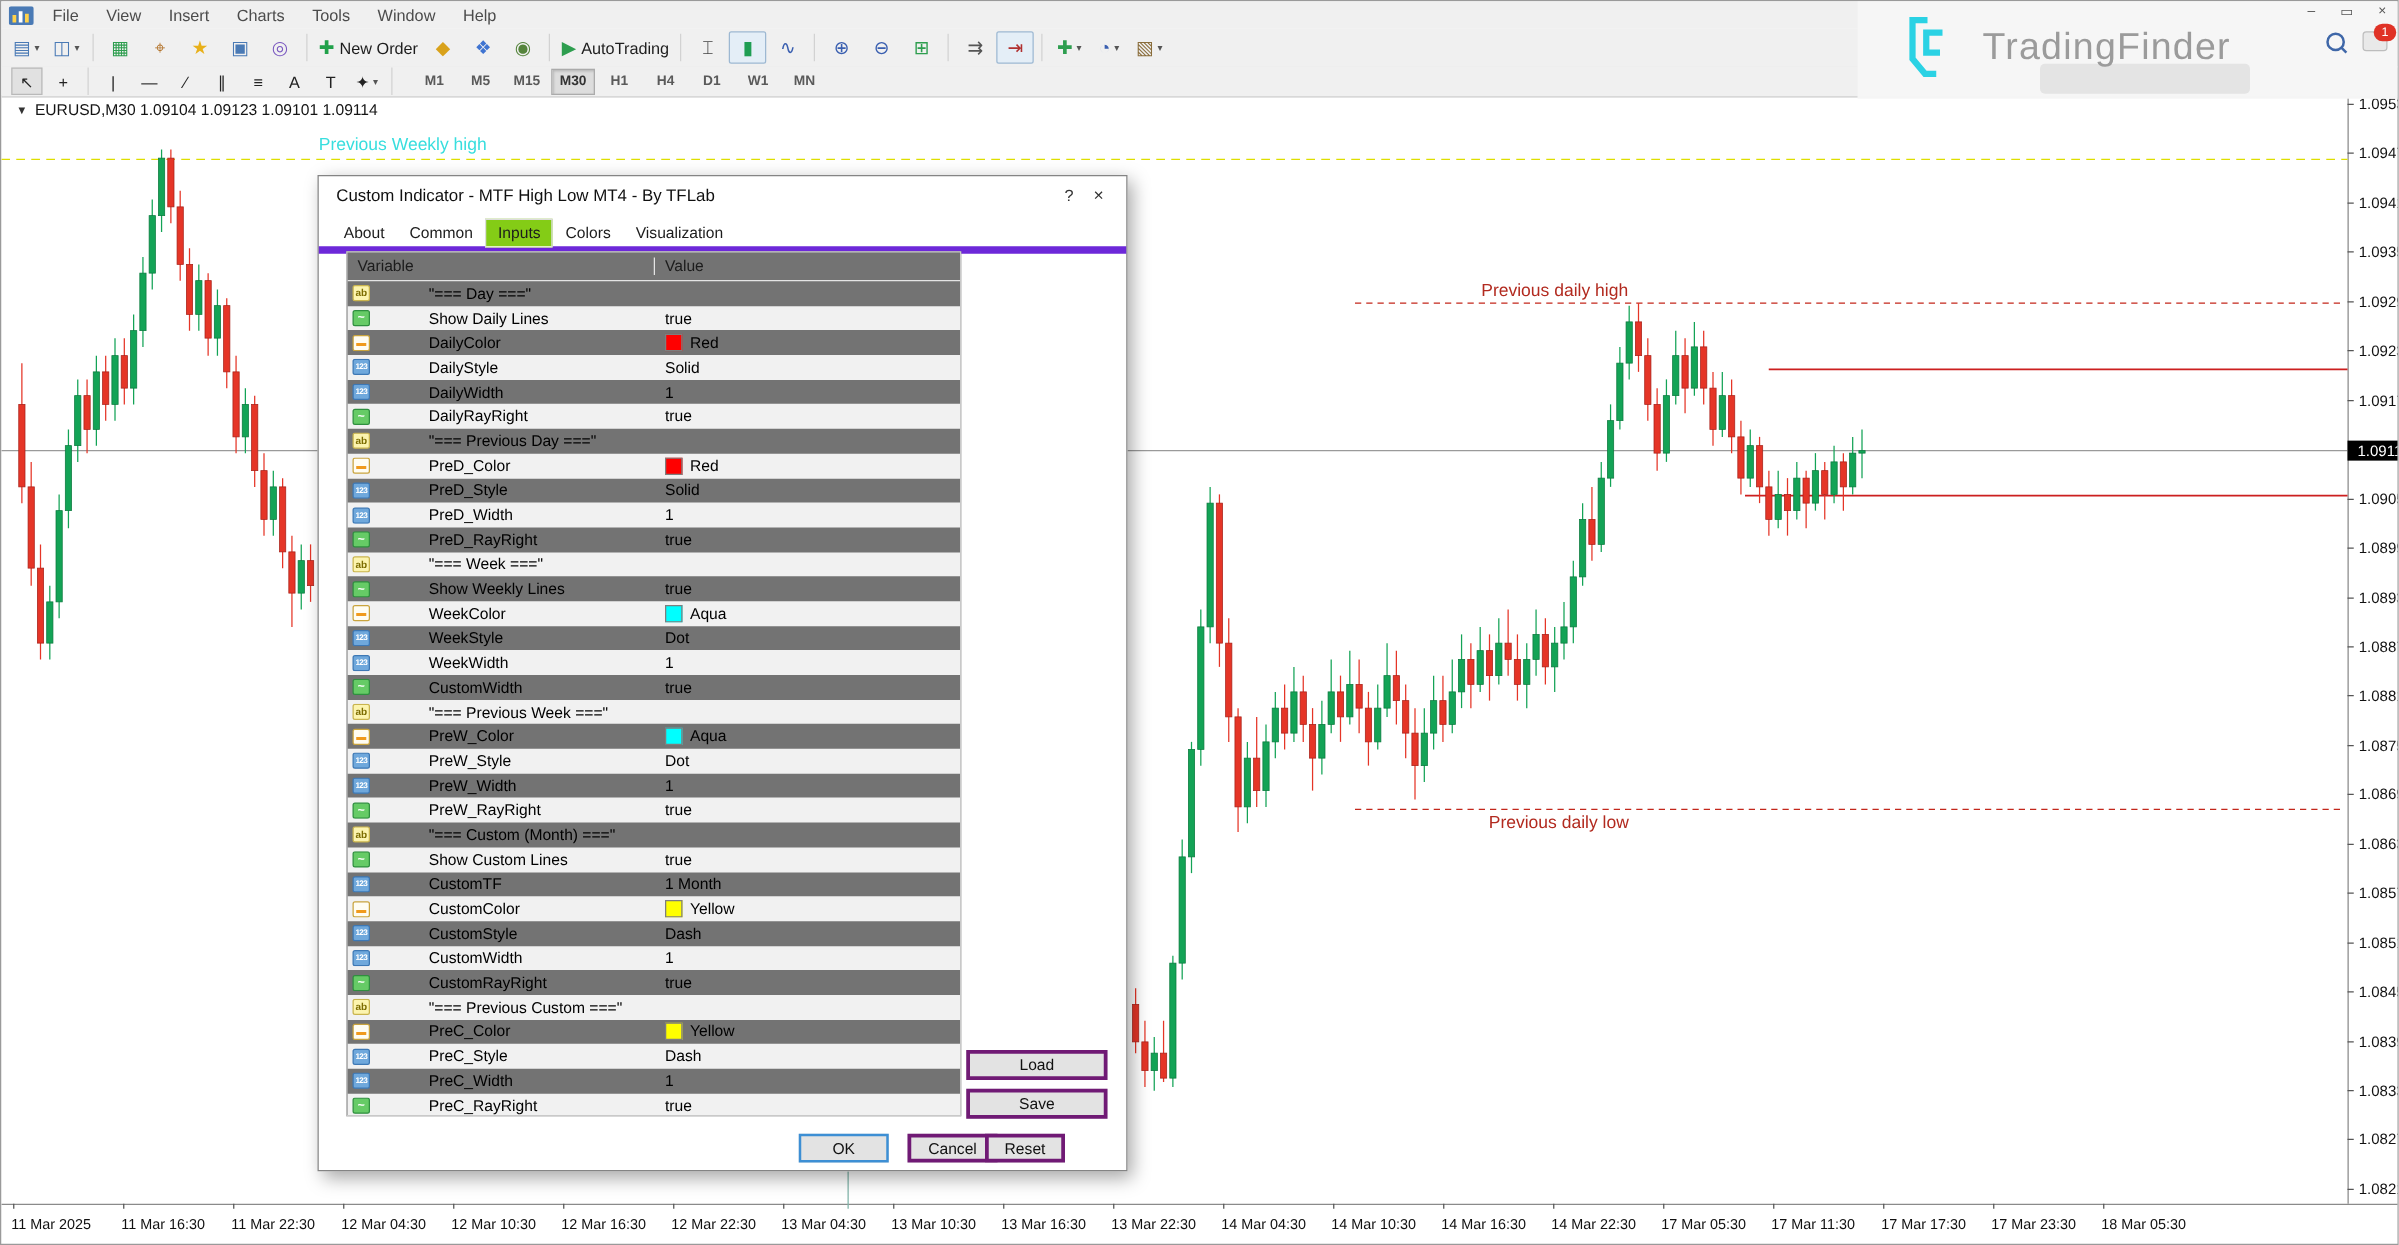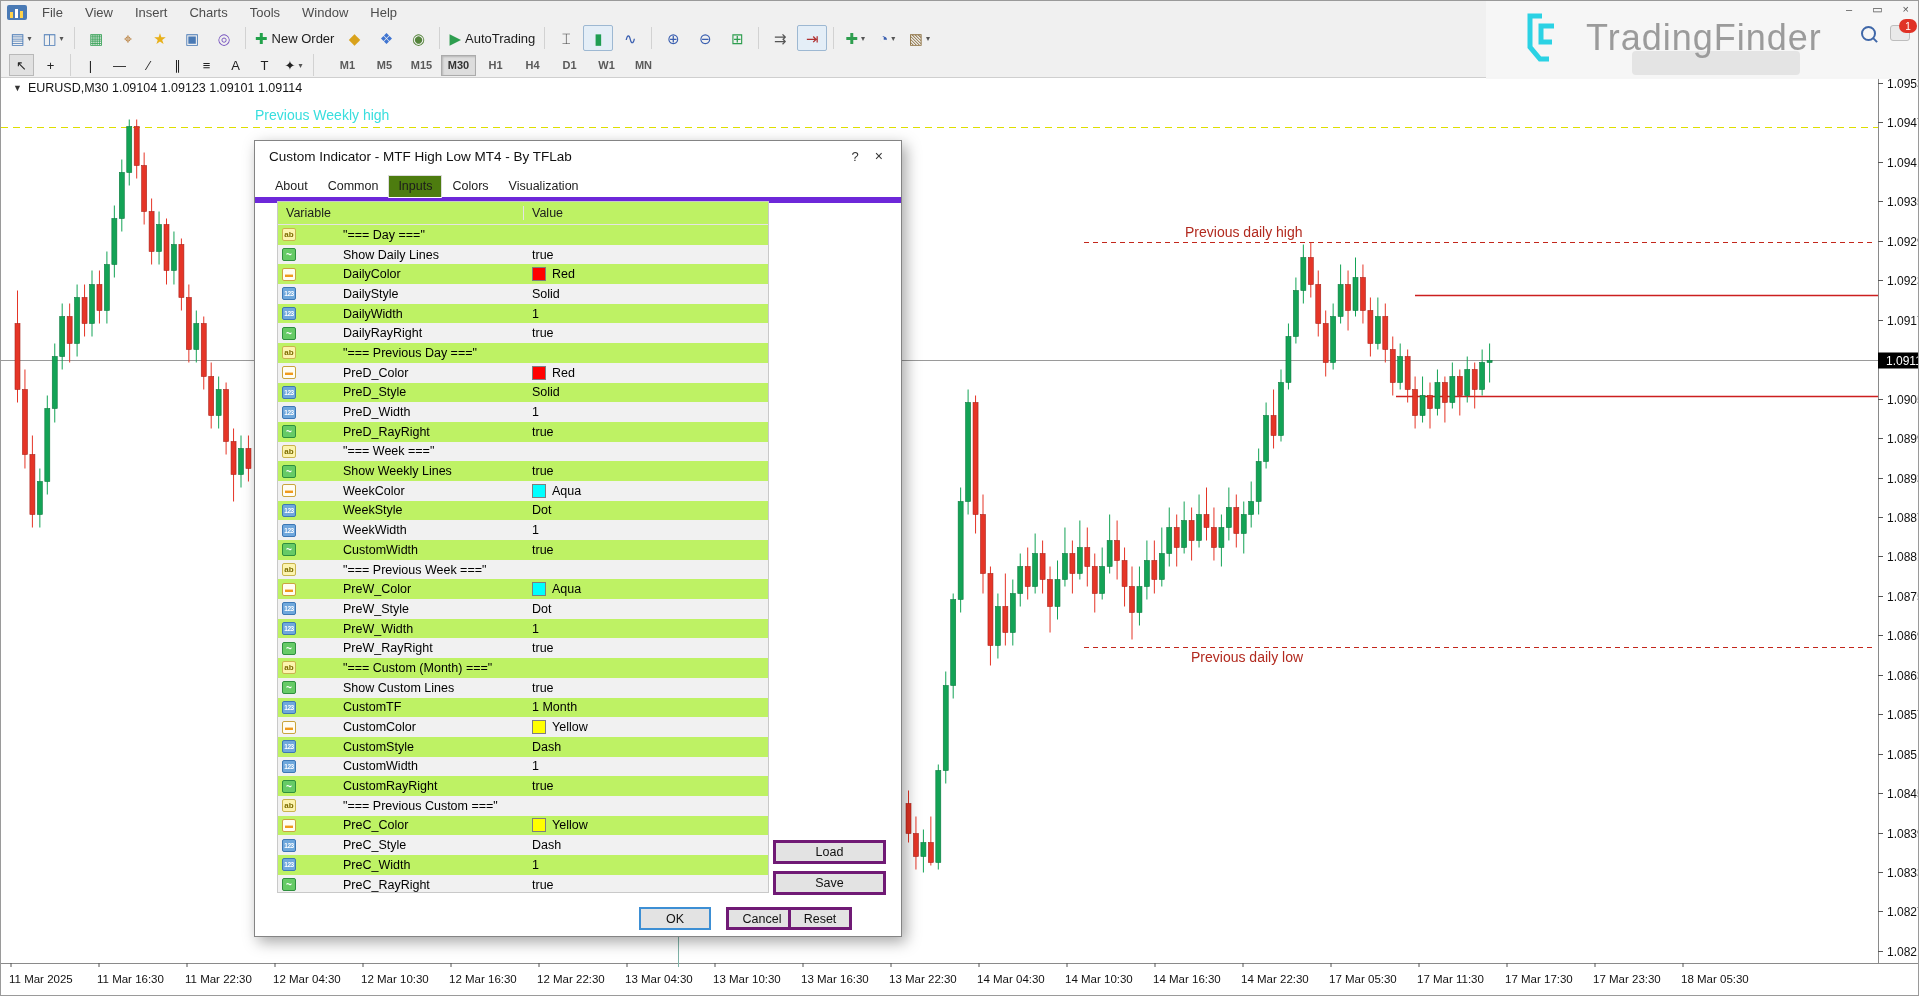--- a/index.html
+++ b/index.html
@@ -18,42 +18,42 @@
   .tsep{width:1px;height:22px;background:#d2d2d2;margin:0 5px;flex:none;}
   .tool-btn{height:20px;min-width:23px;display:flex;align-items:center;justify-content:center;margin:0 2px;border:1px solid transparent;}
   .tool-btn.active{background:#e1e1e1;border:1px solid #b9b9b9;}
   .tool-btn .tglyph{font-size:13px;}
   .tfbtn{height:19px;min-width:27px;padding:0 3px;margin:0 1px;display:flex;align-items:center;justify-content:center;font-size:11px;font-weight:bold;color:#5a5a5a;border:1px solid transparent;}
   .tfbtn.active{background:#dddddd;border:1px solid #ababab;box-shadow:inset 1px 1px 2px rgba(0,0,0,.18);color:#333;}
   
   .watermark{position:absolute;top:0;right:0;width:432px;height:78px;background:rgba(246,246,246,.97);z-index:6;}
   .logo-backdrop{position:absolute;right:118px;top:50px;width:168px;height:24px;background:#e4e4e4;border-radius:4px;}
   .brandrow{position:absolute;left:30px;top:10px;display:flex;align-items:center;}
-  .brandtext{font-size:36px;color:#9b9b9b;letter-spacing:1px;margin-left:14px;font-weight:400;}
+  .brandtext{font-size:30px;color:#9b9b9b;letter-spacing:1px;margin-left:14px;font-weight:400;}
   .winctl{position:absolute;top:2px;right:6px;display:flex;gap:14px;font-size:11px;color:#555;}
   .winctl span{padding:0 3px;}
   .traybtns{position:absolute;top:24px;right:8px;display:flex;align-items:center;gap:14px;}
   .search-glass{width:11px;height:11px;border:2px solid #3f67a8;border-radius:50%;position:relative;}
   .search-glass::after{content:"";position:absolute;width:6px;height:2px;background:#3f67a8;transform:rotate(45deg);left:9px;top:11px;}
   .bubble{width:18px;height:14px;background:#e9e9e9;border:1px solid #bdbdbd;border-radius:3px;position:relative;}
   .badge{position:absolute;top:-7px;right:-8px;min-width:14px;height:14px;border-radius:8px;background:#e03226;color:#fff;font-size:10px;display:flex;align-items:center;justify-content:center;padding:0 2px;}
   
   #chart-svg{position:absolute;top:0;left:0;z-index:1;}
   .symbolinfo{position:absolute;left:12px;top:80px;z-index:2;font-size:12.5px;color:#141414;display:flex;align-items:center;gap:6px;}
   .symbolinfo .dd{font-size:9px;color:#333;}
   
   .dialog{position:absolute;left:253px;top:139px;width:648px;height:797px;background:#ffffff;border:1px solid #848484;box-shadow:4px 5px 14px rgba(0,0,0,.35);z-index:10;box-sizing:border-box;}
   .dlg-title{height:30px;display:flex;align-items:center;padding:0 10px 0 14px;font-size:13.5px;color:#101010;}
   .dlg-title .t{flex:1;}
   .dlg-x{font-size:14px;color:#333;padding:2px 8px;}
   .dlg-help{font-size:13px;color:#333;padding:2px 8px;}
   .dlg-tabs{display:flex;padding:4px 10px 0;border-bottom:6px solid #6d28d9;}
   .dlg-tab{padding:3px 9px 4px;font-size:12.5px;color:#1c1c1c;border:1px solid transparent;margin-bottom:-1px;background:transparent;}
-  .dlg-tab.active{border:1px solid #dcdcdc;border-bottom:1px solid #fff;background:#4d7c0f;text-align:center;}
-  .dlg-table{position:absolute;left:22px;top:60px;width:492px;height:692px;border:1px solid #c9c9c9;box-sizing:border-box;overflow:hidden;background:#bef264;}
+  .dlg-tab.active{border:1px solid #dcdcdc;border-bottom:1px solid #fff;background:#84cc16;text-align:center;}
+  .dlg-table{position:absolute;left:22px;top:60px;width:492px;height:692px;border:1px solid #c9c9c9;box-sizing:border-box;overflow:hidden;background:#737373;}
   .dlg-header{display:flex;height:22px;align-items:center;border-bottom:1px solid #e4e4e4;font-size:12.5px;color:#1c1c1c;}
   .hc1{width:246px;padding-left:8px;box-sizing:border-box;border-right:1px solid #e4e4e4;}
   .hc2{flex:1;padding-left:8px;}
   .dlg-row{display:flex;height:19.7px;align-items:center;font-size:12.5px;color:#000;}
   .dlg-row.alt{background:#f1f1f1;}
   .rc1{width:246px;display:flex;align-items:center;box-sizing:border-box;overflow:hidden;white-space:nowrap;gap:41px;}
   .rc2{flex:1;display:flex;align-items:center;padding-left:8px;overflow:hidden;white-space:nowrap;}
   .ic{width:14px;height:13px;flex:none;margin:0 6px 0 4px;border-radius:2px;display:flex;align-items:center;justify-content:center;box-sizing:border-box;}
   .ic-str{background:#fcf4ae;border:1px solid #c9b44e;color:#7c6c00;font-size:8px;font-weight:bold;}
   .ic-bool{background:#66cb66;border:1px solid #2f8f3f;color:#fff;font-size:10px;font-weight:bold;}

